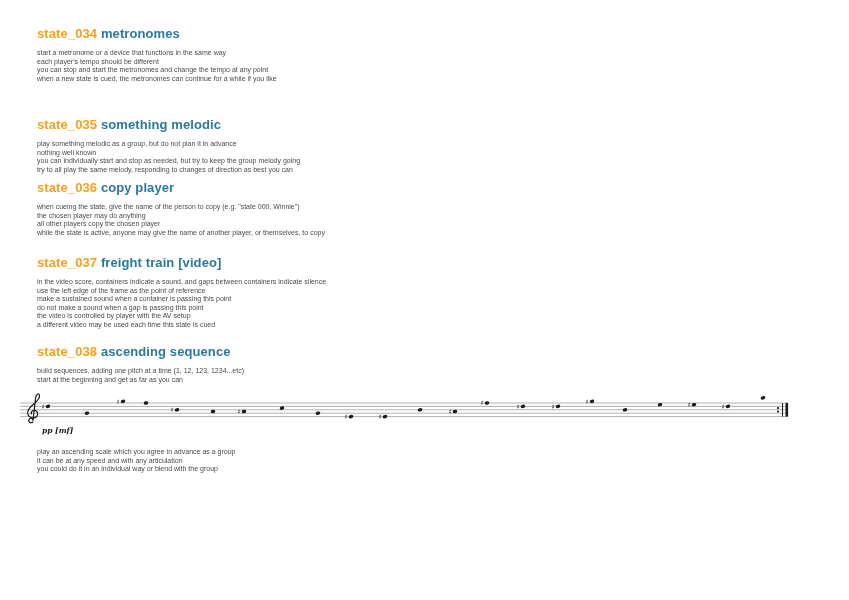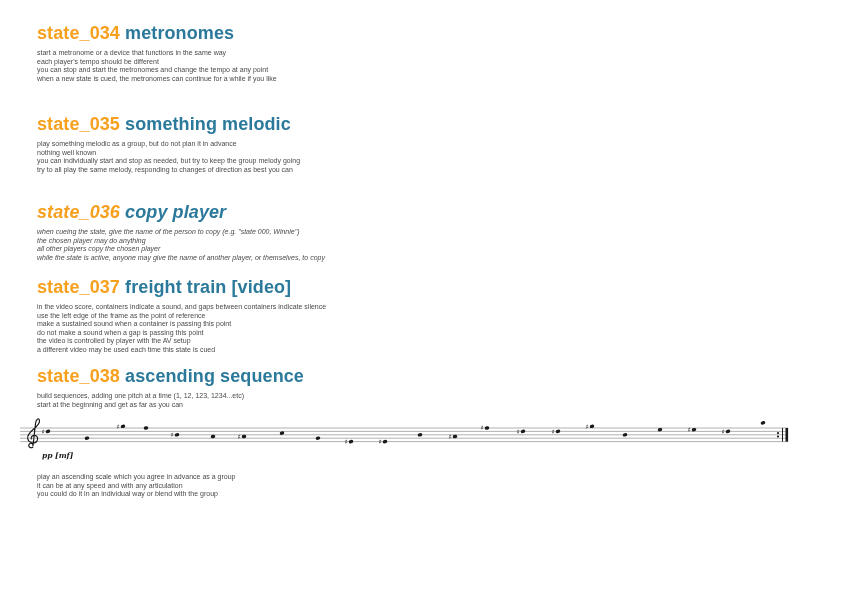--- a/index.html
+++ b/index.html
@@ -2,31 +2,31 @@
 <html><head>
 <meta charset="utf-8">
 <style>
   html,body{margin:0;padding:0;}
   body{
     width:849px;height:600px;background:#ffffff;overflow:hidden;position:relative;
     font-family:"Liberation Sans",sans-serif;
   }
   .content{position:absolute;left:37px;top:27px;width:790px;}
   .section h2{
-    margin:0;font-size:18px;line-height:13px;font-weight:bold;
+    margin:0;font-size:13px;line-height:13px;font-weight:bold;
     letter-spacing:0.1px;
   }
   .section .state-num{color:#F7A01E;}
   .section .state-title{color:#2B799B;}
   .body-lines{margin-top:9px;}
   .body-lines .line{
     font-size:7px;line-height:8.5px;color:#4A4A4B;white-space:pre;
   }
   .sec-035{margin-top:35px;}
-  .sec-036{margin-top:32px;font-style:italic;}
+  .sec-036{margin-top:7px;}
   .sec-037{margin-top:19px;}
   .sec-038{margin-top:16px;}
   .sec-039{margin-top:9px;}
   .staff-wrap{position:relative;margin-top:5px;margin-left:-27px;width:800px;height:50px;}
   svg text.sharp{font-family:"DejaVu Sans",sans-serif;font-size:6.5px;fill:#1a1a1a;}
   svg text.dyn{font-family:"DejaVu Serif",serif;font-style:italic;font-weight:bold;font-size:7.5px;fill:#1a1a1a;}
 </style>
 </head>
 <body>
 

